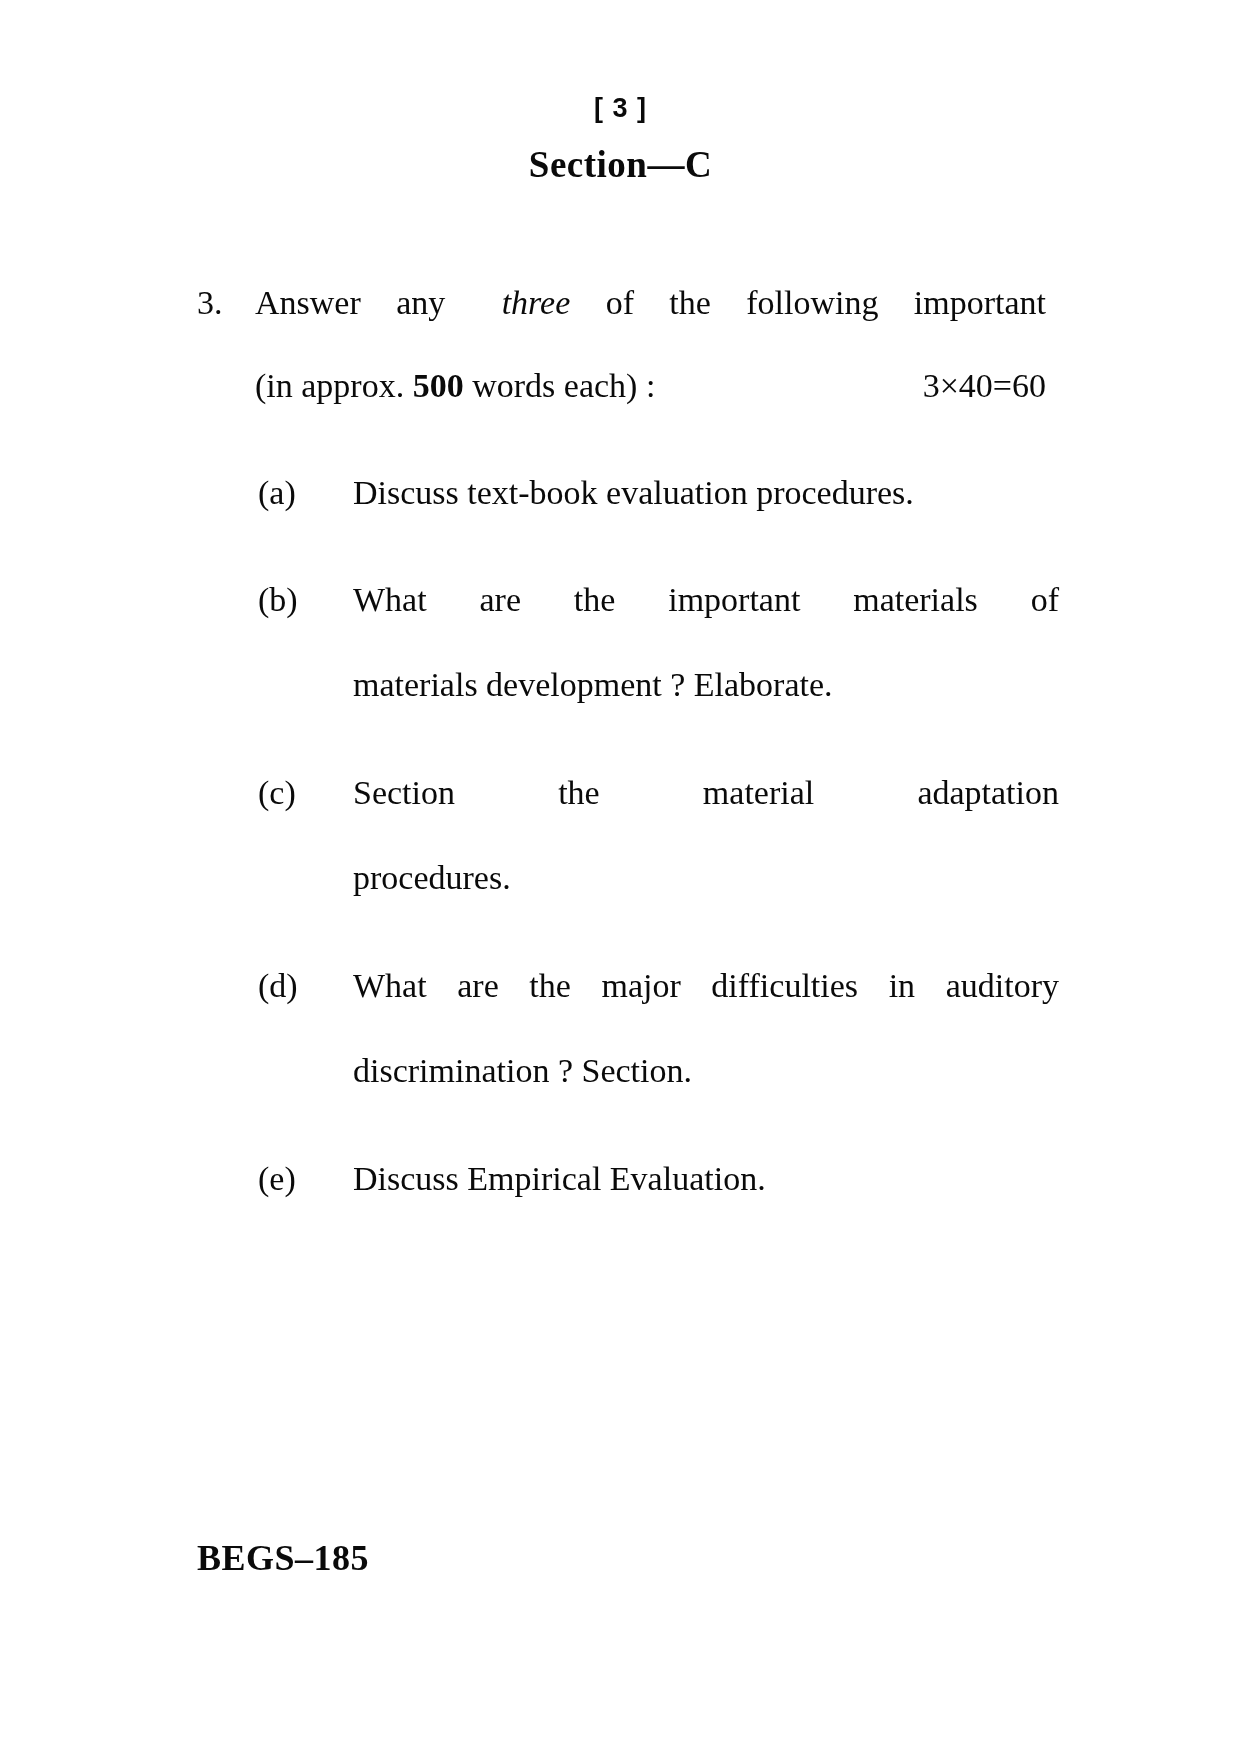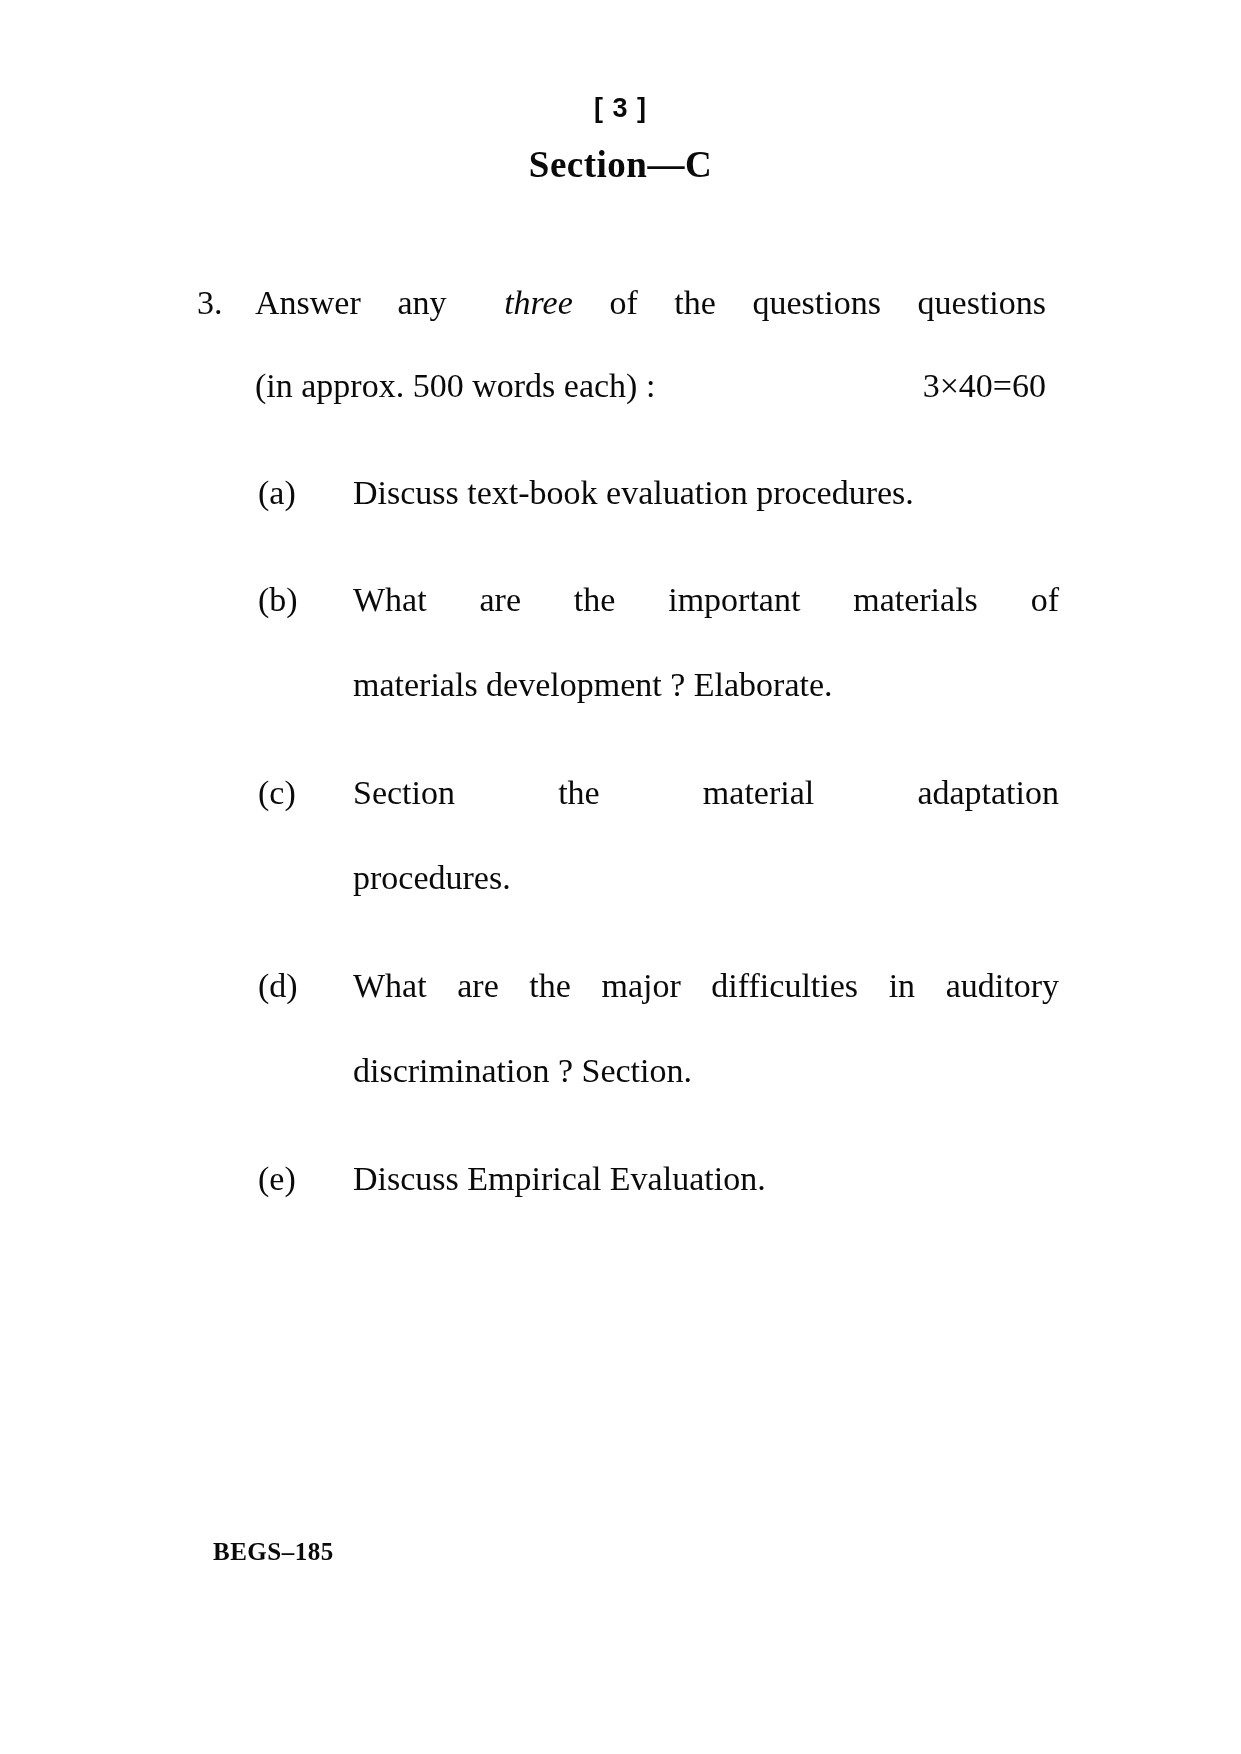--- a/index.html
+++ b/index.html
@@ -73,42 +73,42 @@
     text-align-last: justify;
   }
   .nowrap {
     white-space: nowrap;
   }
   .italic {
     font-style: italic;
     margin-left: 21px;
   }
   .bold {
-    font-weight: normal;
+    font-weight: bold;
   }
   .footer-code {
-    left: 213px;
+    left: 197px;
     top: 1538px;
     font-weight: bold;
-    font-size: 25px;
+    font-size: 36px;
     letter-spacing: 0.5px;
   }
 </style>
 </head>
 <body>
 
 <div class="page">
 
   <div class="line centered page-number">[ 3 ]</div>
 
   <div class="line centered section-heading">Section—C</div>
 
   <div class="line q-number">3.</div>
 
-  <div class="line q-line1"><span>Answer any</span> <span class="italic">three</span> <span>of the questions questions</span></div>
+  <div class="line q-line1"><span>Answer any</span> <span class="italic">three</span> <span>of the following important</span></div>
 
   <div class="line q-line2">
     <span class="nowrap"><span>(in approx.</span> <span class="bold">500</span> <span>words each) :</span></span>
     <span class="nowrap">3×40=60</span>
   </div>
 
   <div>
     <div class="line item-label" style="top:473px">(a)</div>
     <div class="line item-text nowrap" style="top:473px">Discuss text-book evaluation procedures.</div>
   </div>

